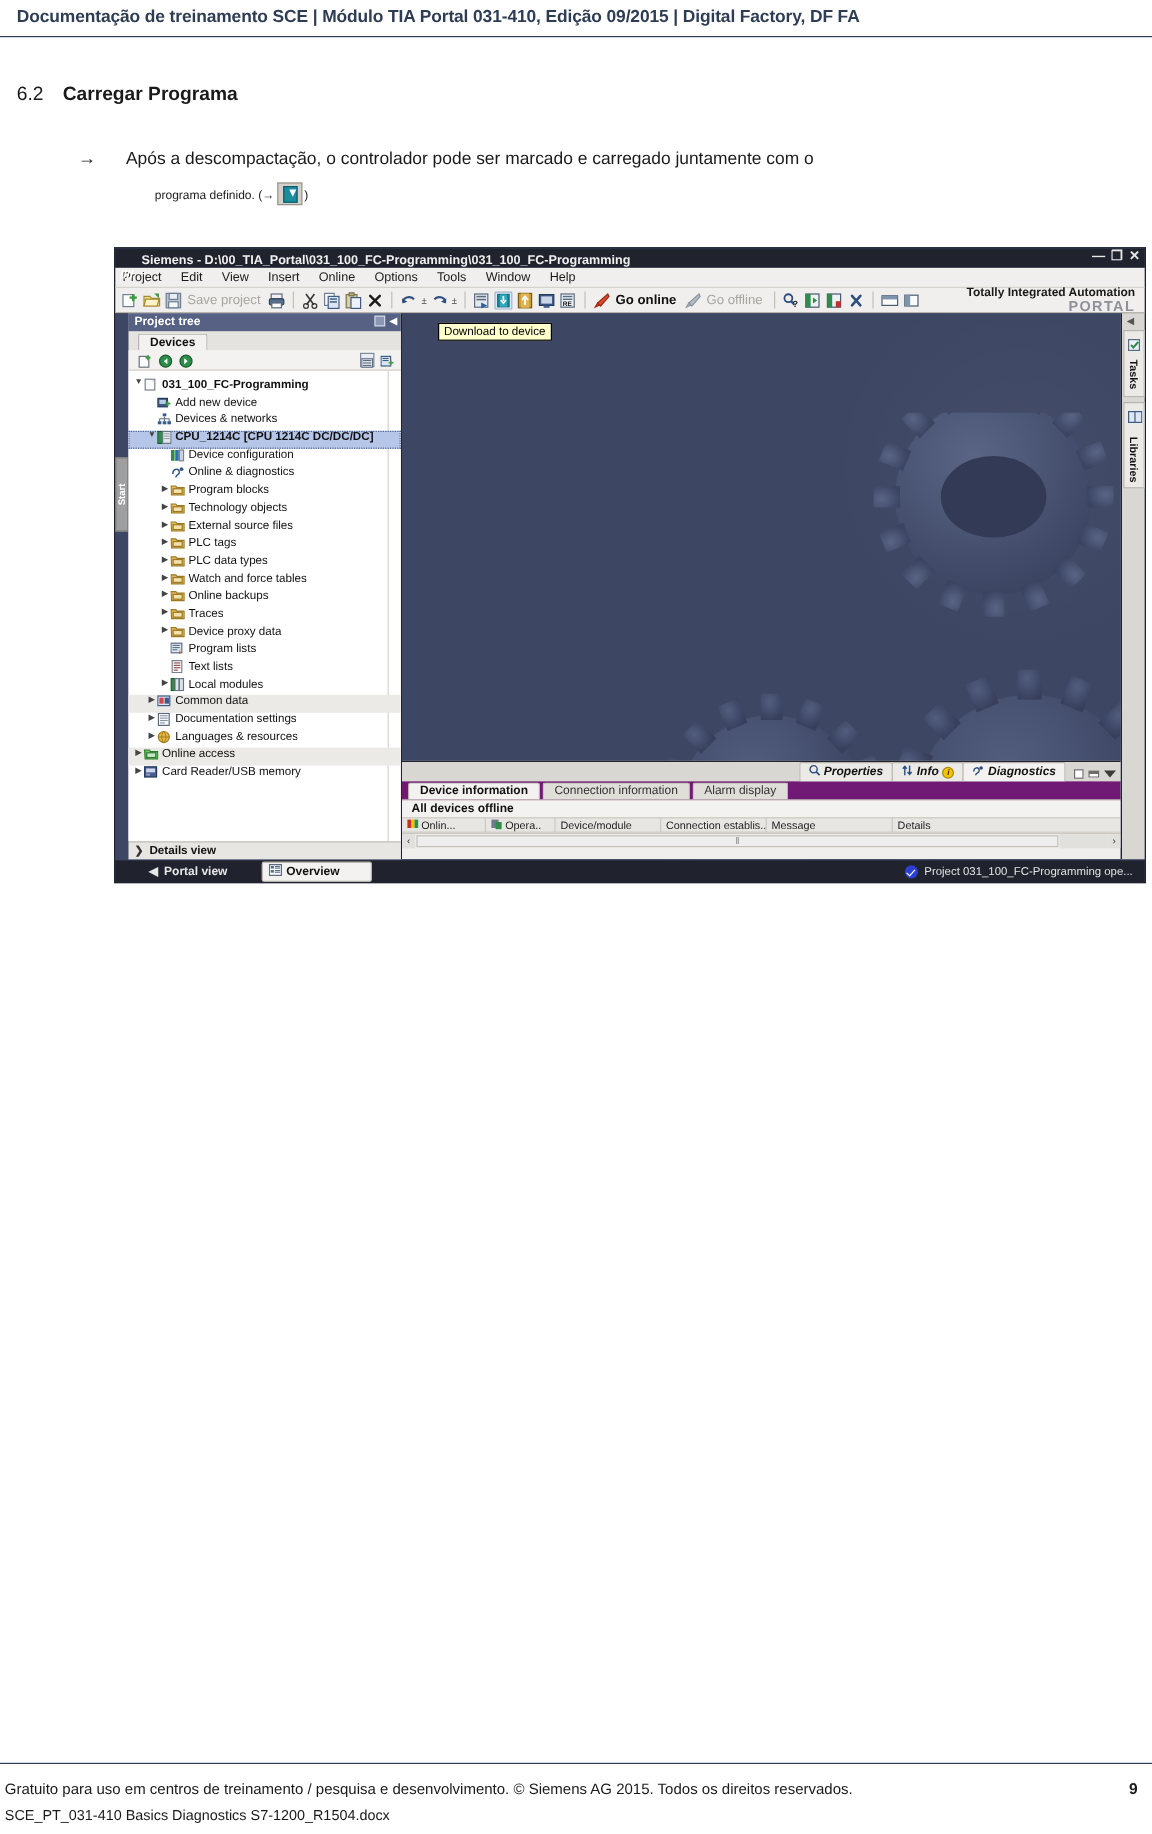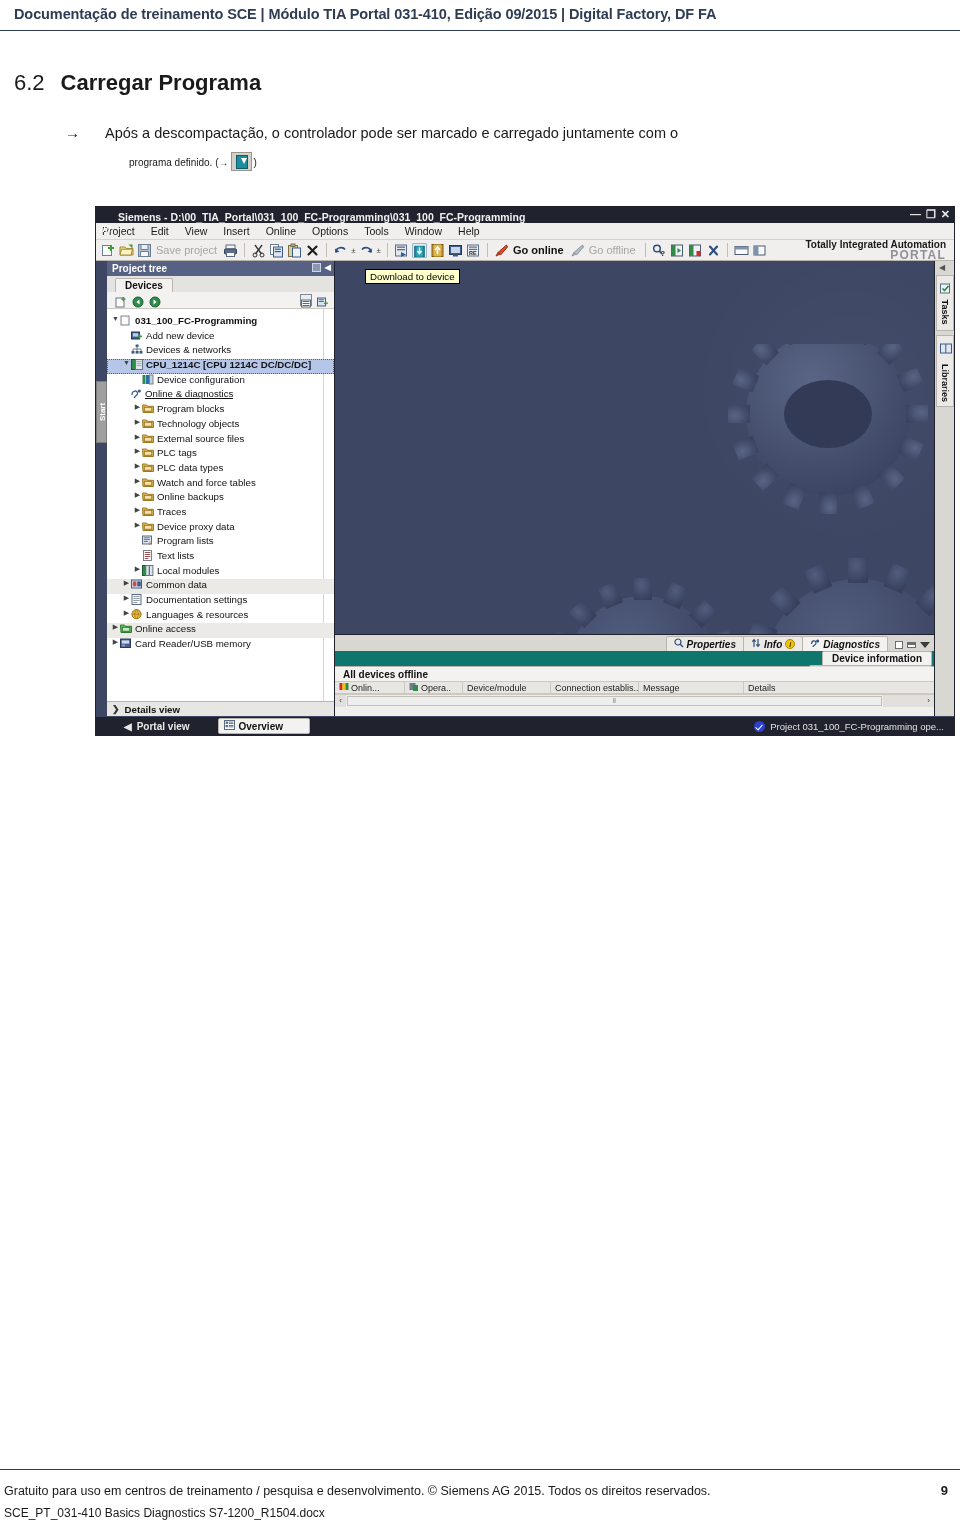--- a/index.html
+++ b/index.html
@@ -23,21 +23,21 @@
     letter-spacing: -0.1px; white-space: nowrap;
   }
   .doc-header .hrule {
     position: absolute; left: 0; top: 30px; width: 960px;
     border-top: 1.6px solid #2e3d54;
   }
 
   
   .sec-heading {
     position: absolute; left: 14px; top: 70px;
-    font-size: 22px; color: #1a1a1a; white-space: nowrap;
+    font-size: 16px; color: #1a1a1a; white-space: nowrap;
   }
   .sec-heading .num { font-weight: normal; }
   .sec-heading .ttl { font-weight: bold; margin-left: 16px; }
 
   .body-para {
     position: absolute; left: 105px; top: 116px; width: 820px;
     font-size: 14.5px; line-height: 34px; color: #1a1a1a;
   }
   .body-para .arrow { position: absolute; left: -40px; top: 0; font-size: 15px; }
   .para-line2 { position: absolute; left: 105px; top: 152px; font-size: 10px; color: #1a1a1a; margin-left: 24px; }
@@ -201,23 +201,22 @@
     background: #eceae7; border: 1px solid #b9b5ad; border-bottom: none;
     padding: 1px 7px; margin-left: -1px; border-radius: 2px 2px 0 0; font-style: italic;
   }
   .insp-tabs .it.active { background: #f3f2f1; }
   .insp-tabs .wctl { display: flex; gap: 4px; align-items: center; margin-left: 7px; padding-bottom: 2px; }
   .insp-tabs .wctl .sq { width: 8px; height: 8px; border: 1px solid #6d6d6d; background: #fff; }
   .insp-tabs .wctl .mn { width: 9px; height: 6px; border: 1px solid #6d6d6d; border-top-width: 3px; background: #fff; }
   .insp-tabs .wctl .dn { width: 0; height: 0; border-left: 5px solid transparent; border-right: 5px solid transparent; border-top: 6px solid #3b3b3b; }
 
   .subtabs {
-    height: 16px; background: #0f766e; display: flex; align-items: flex-end; padding-left: 5px;
+    height: 16px; background: #701a75; display: flex; align-items: flex-end; padding-left: 5px;
     border-bottom: 1px solid #b9b5ad;
-    flex-direction: column;
   }
   .subtabs .st {
     font-size: 10px; color: #333; background: #e0ded9; border: 1px solid #b9b5ad; border-bottom: none;
     padding: 1px 9px; margin-right: 2px; border-radius: 2px 2px 0 0; white-space: nowrap;
   }
   .subtabs .st.active { background: #f3f2f1; color: #111; font-weight: bold; }
 
   .insp-status {
     height: 14px; background: #f3f2f1; display: flex; align-items: center;
     padding-left: 8px; font-size: 10px; font-weight: bold; color: #111;
@@ -641,21 +640,21 @@
             </div>
             <div class="trow" style="padding-left: 26px;">
               <span class="exp"></span>
               <span class="ic"><svg width="12" height="11" viewBox="0 0 12 11">
                   <rect x="0.5" y="1" width="3" height="9" fill="#2f8c4a"></rect>
                   <rect x="4" y="1" width="3" height="9" fill="#2a6fae"></rect>
                   <rect x="7.5" y="1" width="3.5" height="9" fill="#c9d2dd" stroke="#7a828d"></rect>
                 </svg></span>
               <span class="lbl">Device configuration</span>
             </div>
-            <div class="trow" style="padding-left: 14px; text-decoration: underline;">
+            <div class="trow" style="padding-left: 26px;">
               <span class="exp"></span>
               <span class="ic"><svg width="12" height="11" viewBox="0 0 12 11">
                   <path d="M2 7 C2 2 7.5 2 7.5 5.4 C7.5 8 4.5 7.6 4.5 10" stroke="#3c5c86" stroke-width="1.3" fill="none"></path>
                   <circle cx="9.3" cy="3" r="1.6" fill="#3c5c86"></circle>
                 </svg></span>
               <span class="lbl">Online &amp; diagnostics</span>
             </div>
             <div class="trow" style="padding-left: 26px;">
               <span class="exp">▶</span>
               <span class="ic"><svg width="12" height="11" viewBox="0 0 12 11">

